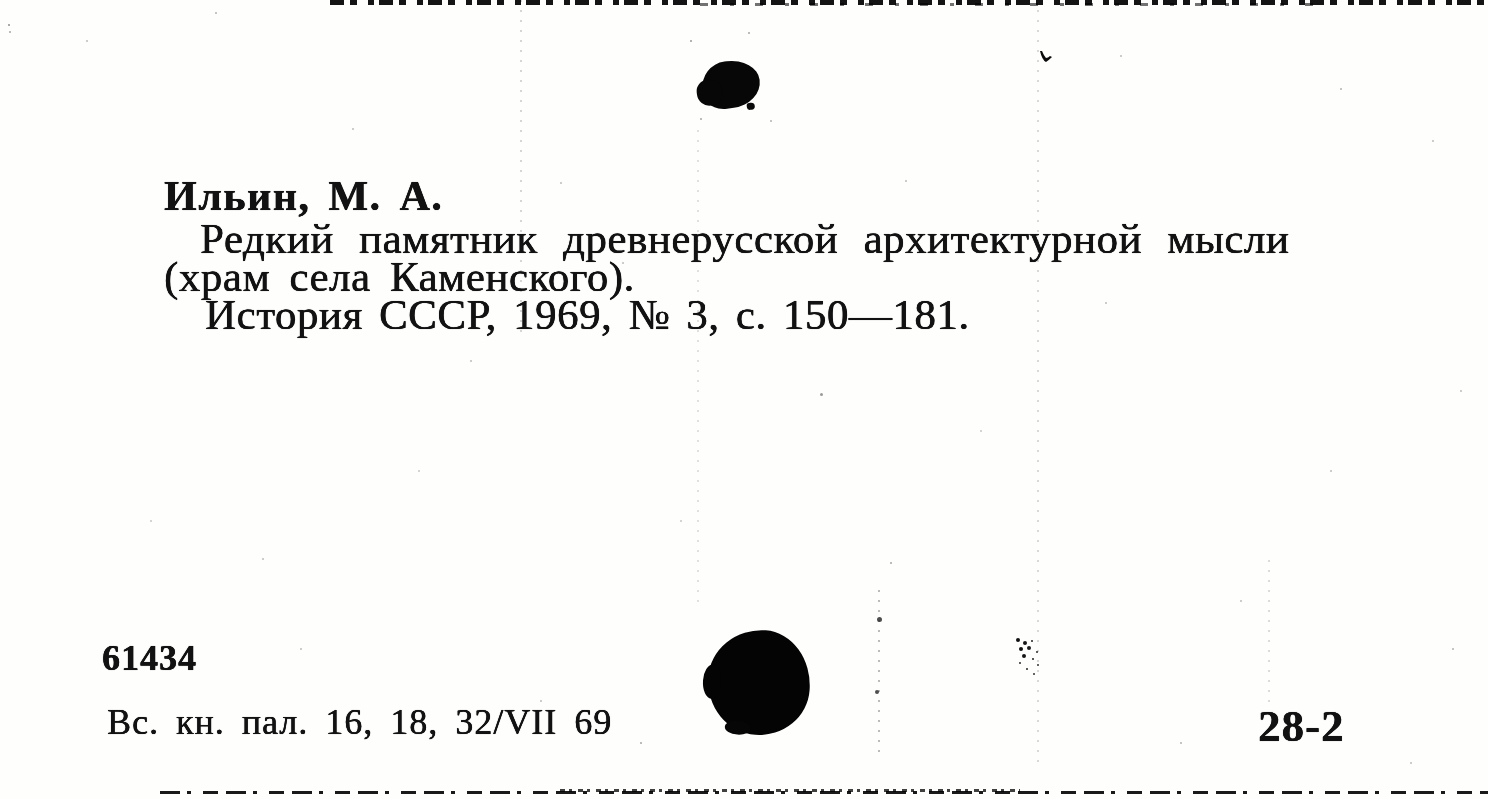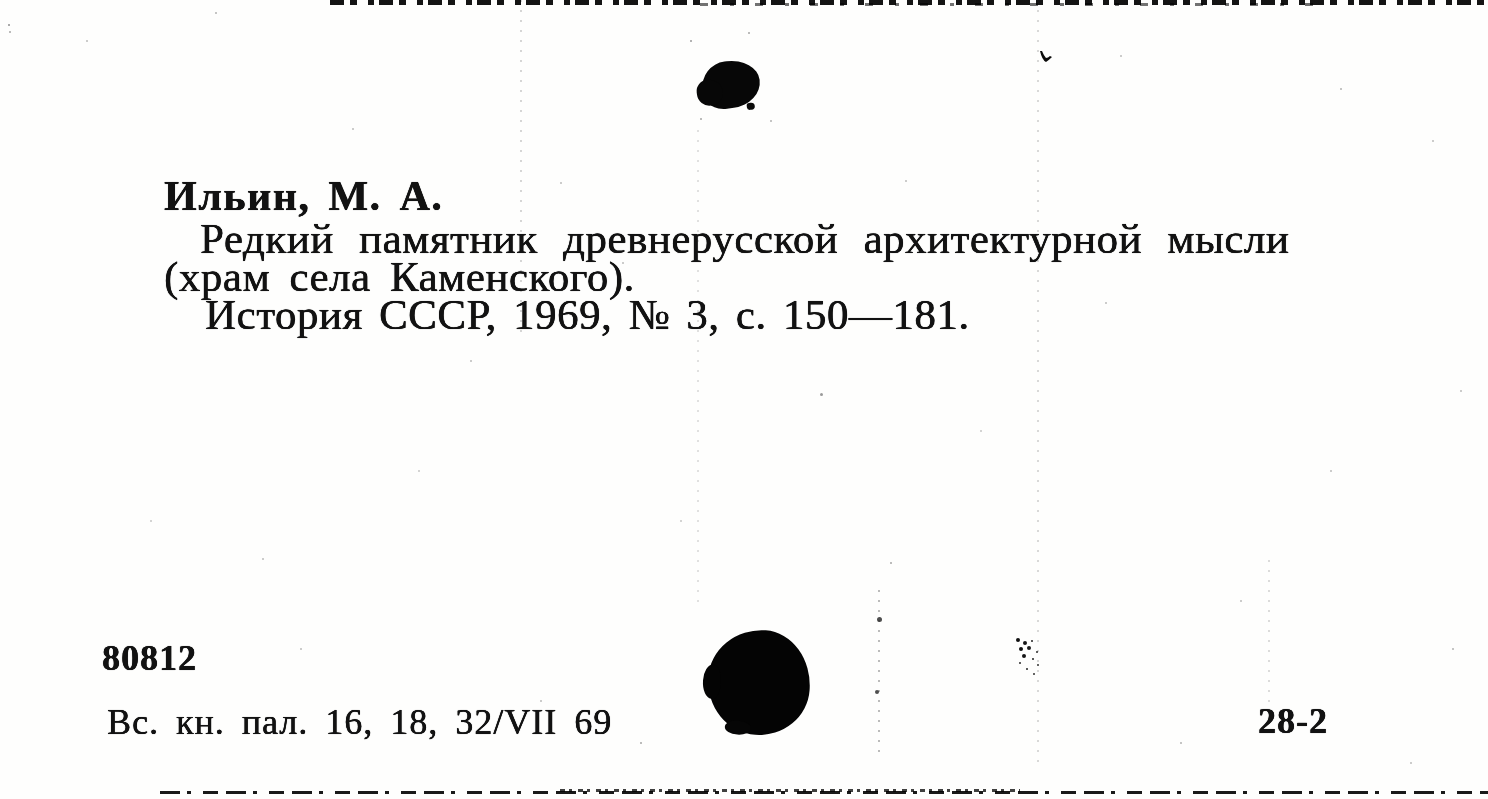--- a/index.html
+++ b/index.html
@@ -26,21 +26,21 @@
   }
   
   .author      { left: 164px; top: 172px; font-size: 42px; font-weight: 700; letter-spacing: 1.5px; word-spacing: 6px; }
   .title-1     { left: 200px; top: 214px; font-size: 43px; letter-spacing: 0.5px; word-spacing: 14px; }
   .title-2     { left: 164px; top: 252px; font-size: 43px; letter-spacing: 0.5px; word-spacing: 8px; }
   .source      { left: 205px; top: 290px; font-size: 43px; letter-spacing: 0.5px; word-spacing: 5px; }
   
   .stock       { left: 102px; top: 637px; font-size: 36px; font-weight: 600; letter-spacing: 1px; }
   .cardno      { left: 50px;  top: 669px; font-size: 36px; font-weight: 600; letter-spacing: 1px; word-spacing: 8px; }
   .regnote     { left: 107px; top: 701px; font-size: 36px; letter-spacing: 1px; word-spacing: 7px; }
-  .printcode   { left: 1258px; top: 700px; font-size: 36px; font-weight: 700; letter-spacing: 1px; }
+  .printcode   { left: 1258px; top: 700px; font-size: 45px; font-weight: 700; letter-spacing: 1px; }
 
   
   .edge-top {
     position: absolute; left: 330px; top: 0; width: 1158px; height: 5px;
     background: repeating-linear-gradient(90deg,
       #000 0 14px, transparent 14px 20px,
       #000 20px 27px, transparent 27px 38px,
       #000 38px 44px, transparent 44px 49px);
     opacity: .92;
   }
@@ -145,21 +145,21 @@
   <div class="streak s2"></div>
   <div class="streak s3"></div>
   <div class="streak s4"></div>
   <div class="streak s5"></div>
 
   <div class="line title-1">Редкий памятник древнерусской архитектурной мысли</div>
   <div class="line author">Ильин, М. А.</div>
   <div class="line title-2">(храм села Каменского).</div>
   <div class="line source">История СССР, 1969, № 3, с. 150—181.</div>
 
-  <div class="line stock">80812</div>
+  <div class="line stock">61434</div>
   <div class="line regnote">Вс. кн. пал. 16, 18, 32/VII 69</div>
 
   <div class="line printcode">28-2</div>
 
   <div id="noise-layer">
       <div class="noise-dot" style="left: 8px; top: 24px; width: 2px; height: 2px; opacity: 0.5;"></div>
       <div class="noise-dot" style="left: 9px; top: 31px; width: 2px; height: 2px; opacity: 0.4;"></div>
       <div class="noise-dot" style="left: 86px; top: 40px; width: 2px; height: 2px; opacity: 0.3;"></div>
       <div class="noise-dot" style="left: 215px; top: 12px; width: 2px; height: 2px; opacity: 0.35;"></div>
       <div class="noise-dot" style="left: 352px; top: 128px; width: 2px; height: 2px; opacity: 0.3;"></div>

